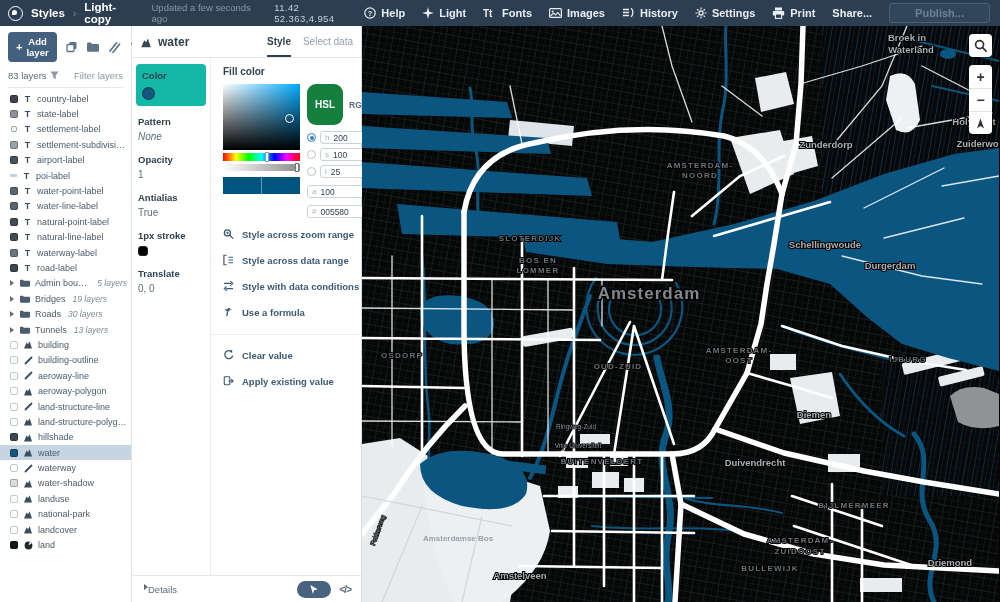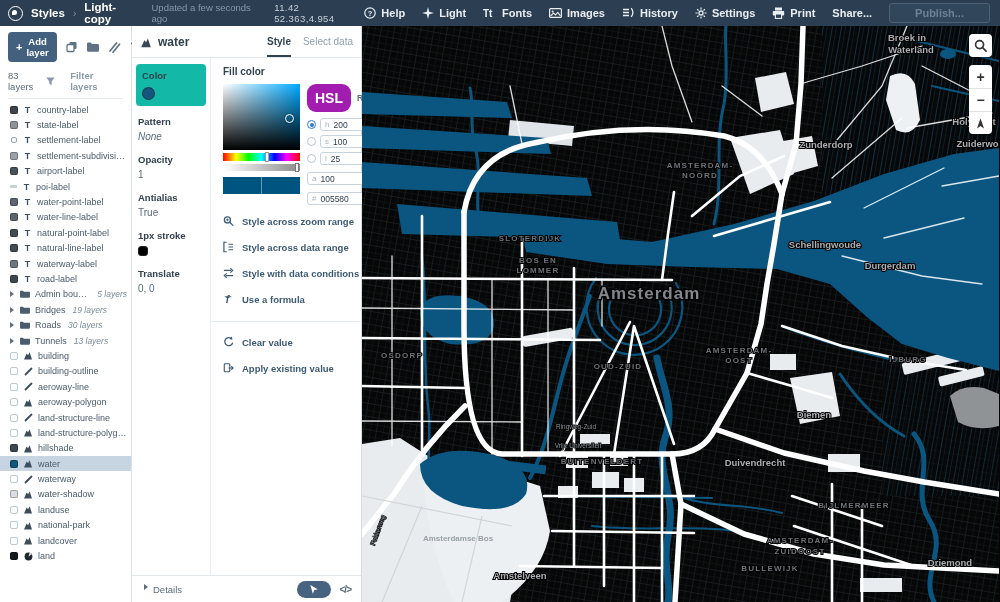--- a/index.html
+++ b/index.html
@@ -23,21 +23,21 @@
   .main { flex:1; display:flex; min-height:0; }
 
   
   .sidebar { width:132px; flex:0 0 132px; background:#fff; border-right:1px solid #dde3e8; display:flex; flex-direction:column; }
   .sb-top { display:flex; align-items:center; padding:6px 8px 4px 8px; gap:9px; }
   .add-layer { background:#44607f; color:#fff; border:none; border-radius:4px; font-size:9.5px; font-weight:bold; padding:4px 8px; display:flex; align-items:center; gap:4px; font-family:inherit; }
   .add-plus { font-size:11px; font-weight:bold; line-height:8px; }
   .sb-ic { color:#5f7285; display:flex; }
   .sb-count-row { display:flex; align-items:center; padding:4px 8px 6px 8px; }
   .layer-count { font-size:9.5px; color:#5a6b7a; }
-  .filter { margin-left:auto; display:flex; align-items:center; gap:15px; color:#8a9aa9; font-size:9.5px;font-weight:bold; }
+  .filter { margin-left:auto; display:flex; align-items:center; gap:15px; color:#8a9aa9; font-size:9.5px; }
   .sb-hr { border-top:1px solid #e4e9ed; margin:0 8px; }
   .layer-list { padding-top:3px; overflow:hidden; }
   .layer-row { display:flex; align-items:center; height:15.4px; padding:0 4px 0 10px; gap:5px; font-size:9px; color:#4a5b6b; cursor:pointer; white-space:nowrap; }
   .layer-row.sel { background:#c7d5e2; }
   .lr-name { overflow:hidden; text-overflow:ellipsis; }
   .lr-count { font-size:8.5px; font-style:italic; color:#7b8b99; margin-left:2px; }
   .swatch { width:8px; height:8px; border-radius:2px; border:1px solid rgba(0,0,0,0.28); flex:0 0 8px; }
   .swatch.outline { background:#fcfdfe; border:1px solid #bfc9d1; }
   .swatch.small { width:6px; height:6px; flex:0 0 6px; margin:0 1px; background:#f4f6f7; border:1px solid #9aa5ad; }
   .swatch.dash { width:7px; height:3px; flex:0 0 7px; border:none; border-radius:1px; background:#c7d0d6; }
@@ -76,36 +76,36 @@
   .hue { width:77px; height:8px; margin-top:3px; position:relative;
         background:linear-gradient(to right,#f00 0%,#ff0 17%,#0f0 33%,#0ff 50%,#00f 67%,#f0f 83%,#f00 100%); }
   .hue-handle { position:absolute; left:55%; top:-1px; width:4px; height:10px; background:#fff; border:1px solid #999; }
   .alpha { width:77px; height:7px; margin-top:3px; position:relative; background:linear-gradient(to right,#fff,#8b8b8b); }
   .alpha-handle { position:absolute; left:93%; top:-1px; width:4px; height:9px; background:#f4f4f4; border:1px solid #777; }
   .swatch-bar { width:77px; height:17px; margin-top:6px; display:flex; }
   .swatch-bar div { flex:1; }
   .swatch-bar .l { border-right:1px solid rgba(255,255,255,0.4); }
   .mode-col { width:58px; flex:0 0 58px; }
   .mode-row { display:flex; align-items:center; gap:6px; margin-bottom:6px; }
-  .pill { background:#a21caf; color:#fff; font-size:14px; font-weight:bold; padding:6px 8px; border-radius:9px; }
+  .pill { background:#15803d; color:#fff; font-size:10px; font-weight:bold; padding:15px 8px; border-radius:9px; }
   .mode-off { font-size:8.5px; color:#5b6c7b; font-weight:bold; }
   .hslrow { display:flex; align-items:center; gap:4px; margin-bottom:4px; }
   .radio { width:9px; height:9px; border-radius:50%; border:1px solid #b9c4cd; background:#fff; flex:0 0 9px; position:relative; }
   .radio.on { border:1px solid #2e7bd0; }
   .radio.on::after { content:""; position:absolute; left:1.5px; top:1.5px; width:4px; height:4px; border-radius:50%; background:#2e7bd0; }
   .mini-input { flex:1; height:13px; border:1px solid #c9d3db; border-radius:3px; background:#fff; display:flex; align-items:center; padding:0 4px; gap:4px; }
   .mini-input i { font-style:normal; font-size:8px; color:#a9b4bd; }
   .mini-input b { font-size:8.5px; color:#31414e; font-weight:normal; }
   .wide { margin-left:0; margin-top:7px; }
   .actions { margin-top:10px; }
   .action { display:flex; align-items:center; gap:8px; margin-bottom:14px; color:#3c5a74; font-size:9.5px; font-weight:bold; cursor:pointer; }
   .action svg { flex:0 0 11px; }
   .act-div { border-top:1px solid #e8edf1; margin:16px 0 14px -12px; }
   .panel-foot { position:absolute; left:0; right:0; bottom:0; height:27px; border-top:1px solid #e3e8ec; display:flex; align-items:center; padding:0 10px 0 12px; background:#fff; }
-  .details { display:flex; gap:5px; font-size:9.5px; color:#5a6b7a; }
+  .details { display:flex; font-size:9.5px; color:#5a6b7a; }
   .d-caret { width:0; height:0; border-left:4px solid #5a6b7a; border-top:3px solid transparent; border-bottom:3px solid transparent; }
   .foot-sp { flex:1; }
   .cursor-pill { width:34px; height:17px; border-radius:9px; background:#47637f; display:flex; align-items:center; justify-content:center; margin-right:9px; }
   .code-ic { font-size:10px; font-weight:bold; color:#5a6b7a; letter-spacing:-1px; }
 
   
   .map { flex:1; position:relative; background:#050505; overflow:hidden; }
   .map svg.basemap { position:absolute; left:0; top:0; }
   text { font-family:"Liberation Sans", sans-serif; }
   .lbl-city { font-size:17px; font-weight:bold; letter-spacing:1px; fill:#82878c; stroke:#000; stroke-width:3px; paint-order:stroke; text-anchor:middle; }

